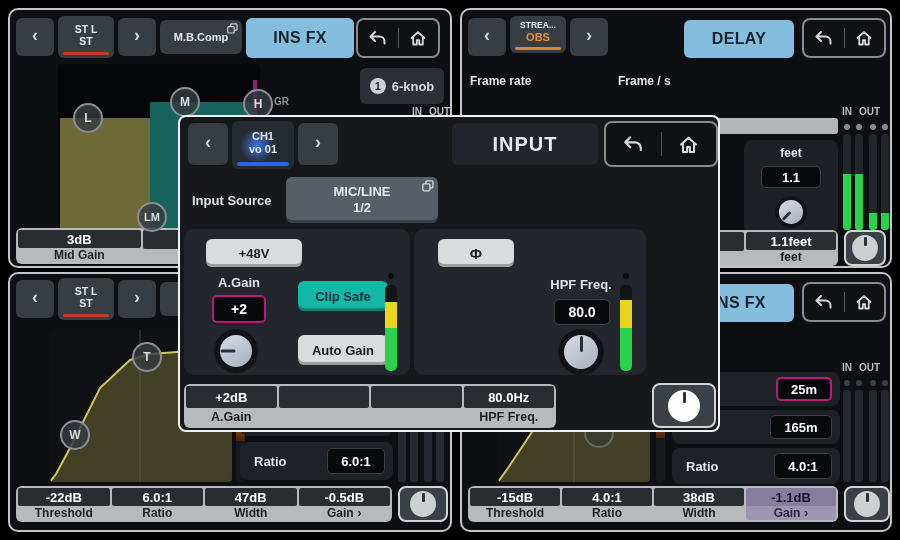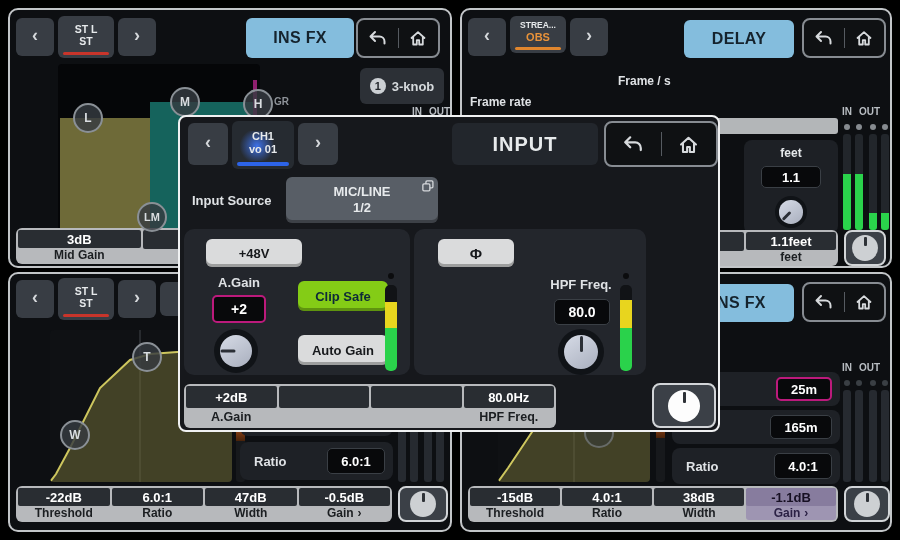--- a/index.html
+++ b/index.html
@@ -19,21 +19,21 @@
   .procbtn{font-size:11px;}
   .title-box{background:#22262c;font-size:20px;letter-spacing:1px;}
   .copyic{position:absolute;top:3px;right:4px;}
   .igroup{position:absolute;border:2px solid #878c92;border-radius:8px;background:#0f1113;
           display:flex;align-items:center;box-sizing:border-box;}
   .icell{flex:1;height:100%;display:flex;align-items:center;justify-content:center;}
   .idiv{width:1px;height:55%;background:#565b61;}
   
   .lbtn{position:absolute;background:#dadbdc;color:#17191c;border-radius:6px;font-weight:bold;font-size:13px;
         display:flex;align-items:center;justify-content:center;box-shadow:inset 0 -3px 0 rgba(0,0,0,.28);}
-  .cyanbtn{background:#84cc16;color:#0e2a38;}
+  .cyanbtn{background:#14b8a6;color:#0e2a38;}
   
   .vbox{position:absolute;background:#08090b;border:1px solid #3a3f45;border-radius:5px;color:#fff;
         font-weight:bold;font-size:14px;display:flex;align-items:center;justify-content:center;box-sizing:border-box;}
   .vbox.mag{border:2px solid #bc1a7c;}
   
   .bbar{position:absolute;background:#b7b9bc;border-radius:6px;display:flex;padding:2px;gap:2px;box-sizing:border-box;}
   .bcell{flex:1;display:flex;flex-direction:column;min-width:0;border-radius:3px;}
   .bval{height:19px;background:#292d32;border-radius:2px;color:#fff;font-size:13px;font-weight:bold;
         display:flex;align-items:center;justify-content:center;white-space:nowrap;}
   .blab{flex:1;color:#1b1e21;font-size:12px;font-weight:bold;display:flex;align-items:center;justify-content:center;gap:4px;}
@@ -81,20 +81,27 @@
         <span>‹</span>
       </div>
     <div class="hbtn chbtn" style="left:48px;top:6px;width:56px;height:42px;">
       <span>ST L</span>
       <span>ST</span>
       <span class="ul" style="background:#c8352b;"></span>
     </div>
     <div class="hbtn arrow" style="left:108px;top:8px;width:38px;height:38px;">
         <span>›</span>
       </div>
+    <div class="hbtn procbtn" style="left:150px;top:10px;width:82px;height:34px;">
+      <span>M.B.Comp</span>
+      <svg class="copyic" width="11" height="11" viewBox="0 0 11 11">
+          <rect x="3.6" y="0.8" width="6.4" height="6.4" rx="1" fill="none" stroke="#cfd3d6" stroke-width="1.2"></rect>
+          <rect x="0.8" y="3.6" width="6.4" height="6.4" rx="1" fill="#383d44" stroke="#cfd3d6" stroke-width="1.2"></rect>
+        </svg>
+    </div>
     <div class="hbtn tab" style="left:236px;top:8px;width:108px;height:40px;">
         <span>INS FX</span>
       </div>
     <div class="igroup" style="left:346px;top:8px;width:84px;height:40px;">
       <div class="icell">
           <svg width="19" height="18" viewBox="0 0 19 18">
             <path d="M7 3 L2.5 7.5 L7 12 M2.5 7.5 H11.5 a5 5 0 0 1 5 5 V14.5" fill="none" stroke="#d7dadd" stroke-width="2" stroke-linecap="round" stroke-linejoin="round"></path>
           </svg>
         </div>
       <div class="idiv"></div>
@@ -118,21 +125,21 @@
       <div class="mk" style="left:185px;top:25px;">
           <span>H</span>
         </div>
       <div class="mk" style="left:79px;top:138px;font-size:11px;">
           <span>LM</span>
         </div>
     </div>
     <div class="small-lab" style="left:264px;top:86px;color:#8d9298;">GR</div>
     <div class="hbtn" style="left:350px;top:58px;width:84px;height:36px;background:#2c3036;font-size:13px;color:#d6dadd;">
       <span class="badge1">1</span>
-      <span>3-knob</span>
+      <span>6-knob</span>
     </div>
     <div class="abs" style="left:402px;top:96px;display:flex;gap:7px;">
       <span class="small-lab" style="position:static;">IN</span>
       <span class="small-lab" style="position:static;">OUT</span>
     </div>
     <div class="bbar" style="left:6px;top:218px;width:376px;height:36px;">
       <div class="bcell">
           <div class="bval">3dB</div>
           <div class="blab">Mid Gain</div>
         </div>
@@ -173,21 +180,21 @@
             <path d="M7 3 L2.5 7.5 L7 12 M2.5 7.5 H11.5 a5 5 0 0 1 5 5 V14.5" fill="none" stroke="#d7dadd" stroke-width="2" stroke-linecap="round" stroke-linejoin="round"></path>
           </svg>
         </div>
       <div class="idiv"></div>
       <div class="icell">
           <svg width="20" height="20" viewBox="0 0 20 20">
             <path d="M3.5 10 L10 4.2 L16.5 10 M5.2 9 V16.5 H8.8 V12.2 H11.2 V16.5 H14.8 V9" fill="none" stroke="#d7dadd" stroke-width="1.8" stroke-linejoin="round" stroke-linecap="round"></path>
           </svg>
         </div>
     </div>
-    <div class="tlabel" style="left:8px;top:64px;margin-top:21px;">Frame rate</div>
+    <div class="tlabel" style="left:8px;top:64px;">Frame rate</div>
     <div class="tlabel" style="left:156px;top:64px;">Frame / s</div>
     <div class="abs" style="left:8px;top:108px;width:368px;height:16px;background:#b3b6b8;border-radius:3px;"></div>
     <div class="rowbox" style="left:282px;top:130px;width:94px;height:94px;background:#1d2025;text-align:center;">
       <div style="font-size:12px;font-weight:bold;margin-top:6px;">feet</div>
       <div class="vbox" style="left:17px;top:26px;width:60px;height:22px;font-size:13px;">
           <span>1.1</span>
         </div>
       <div class="knob" style="left:31px;top:56px;width:32px;height:32px;">
           <div class="face">
             <div class="ptr" style="transform:rotate(45deg);"></div>

